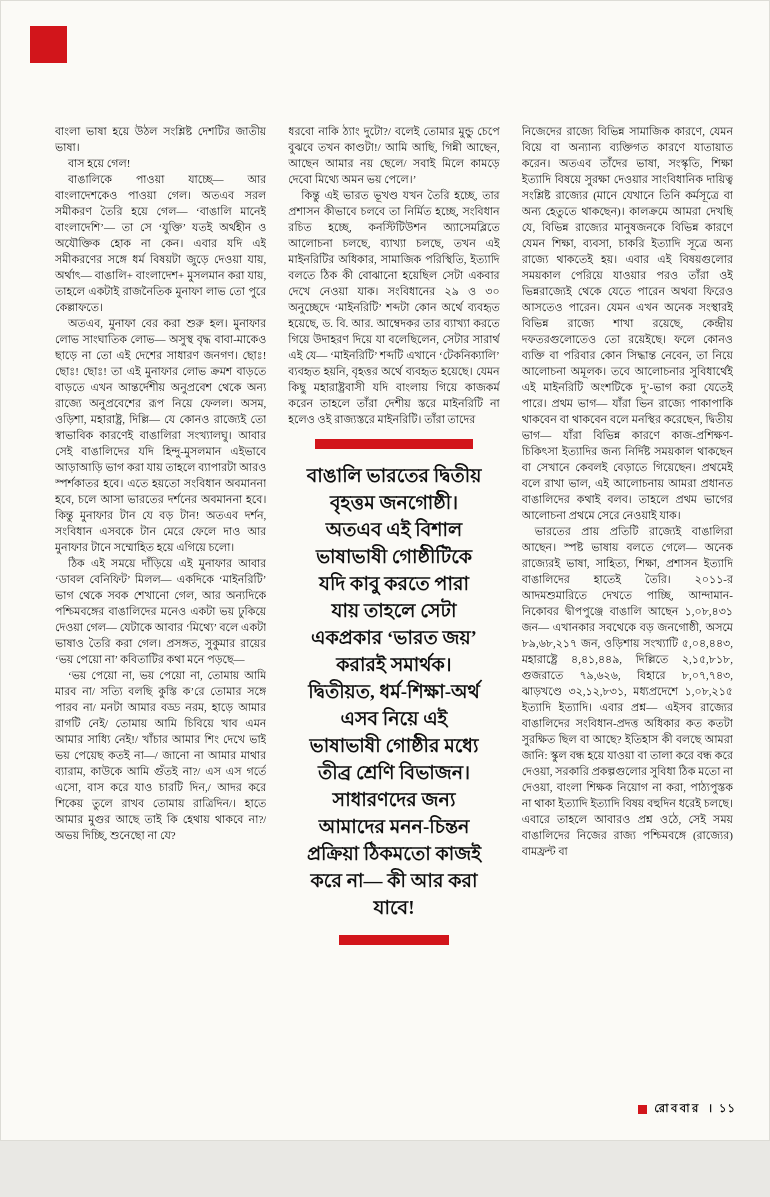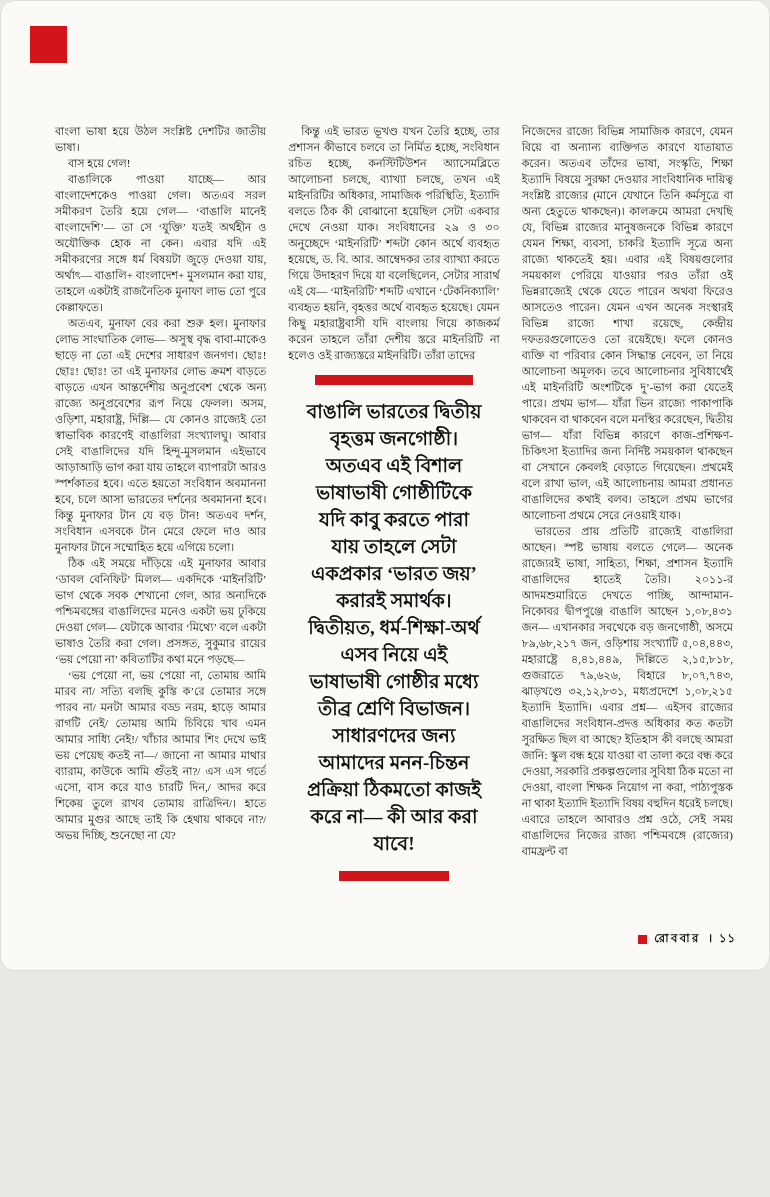--- a/index.html
+++ b/index.html
@@ -11,26 +11,25 @@
   html, body { margin: 0; padding: 0; }
   body {
     width: 770px;
     height: 1197px;
     background: #e9e8e4;
     font-family: "Liberation Serif", "DejaVu Serif", serif;
   }
   .page {
     position: relative;
     width: 770px;
-    height: 971px;
+    height: 1141px;
     background: var(--page-bg);
     color: var(--ink);
     overflow: hidden;
     box-shadow: inset 0 0 0 1px #dddcd6;
-    border-radius: 15px;
   }
   .corner-mark {
     position: absolute;
     left: 30px;
     top: 26px;
     width: 37px;
     height: 37px;
     background: var(--accent);
   }
   .columns {
@@ -118,20 +117,21 @@
     <div class="col">
       <p class="noindent">বাংলা ভাষা হয়ে উঠল সংশ্লিষ্ট দেশটির জাতীয় ভাষা।</p>
       <p>বাস হয়ে গেল!</p>
       <p>বাঙালিকে পাওয়া যাচ্ছে— আর বাংলাদেশকেও পাওয়া গেল। অতএব সরল সমীকরণ তৈরি হয়ে গেল— ‘বাঙালি মানেই বাংলাদেশি’— তা সে ‘যুক্তি’ যতই অর্থহীন ও অযৌক্তিক হোক না কেন। এবার যদি এই সমীকরণের সঙ্গে ধর্ম বিষয়টা জুড়ে দেওয়া যায়, অর্থাৎ— বাঙালি+ বাংলাদেশ+ মুসলমান করা যায়, তাহলে একটাই রাজনৈতিক মুনাফা লাভ তো পুরে কেল্লাফতে।</p>
       <p>অতএব, মুনাফা বের করা শুরু হল। মুনাফার লোভ সাংঘাতিক লোভ— অসুস্থ বৃদ্ধ বাবা-মাকেও ছাড়ে না তো এই দেশের সাধারণ জনগণ। ছোঃ! ছোঃ! ছোঃ! তা এই মুনাফার লোভ ক্রমশ বাড়তে বাড়তে এখন আন্তর্দেশীয় অনুপ্রবেশ থেকে অন্য রাজ্যে অনুপ্রবেশের রূপ নিয়ে ফেলল। অসম, ওড়িশা, মহারাষ্ট্র, দিল্লি— যে কোনও রাজ্যেই তো স্বাভাবিক কারণেই বাঙালিরা সংখ্যালঘু। আবার সেই বাঙালিদের যদি হিন্দু-মুসলমান এইভাবে আড়াআড়ি ভাগ করা যায় তাহলে ব্যাপারটা আরও স্পর্শকাতর হবে। এতে হয়তো সংবিধান অবমাননা হবে, চলে আসা ভারতের দর্শনের অবমাননা হবে। কিন্তু মুনাফার টান যে বড় টান! অতএব দর্শন, সংবিধান এসবকে টান মেরে ফেলে দাও আর মুনাফার টানে সম্মোহিত হয়ে এগিয়ে চলো।</p>
       <p>ঠিক এই সময়ে দাঁড়িয়ে এই মুনাফার আবার ‘ডাবল বেনিফিট’ মিলল— একদিকে ‘মাইনরিটি’ ভাগ থেকে সবক শেখানো গেল, আর অন্যদিকে পশ্চিমবঙ্গের বাঙালিদের মনেও একটা ভয় ঢুকিয়ে দেওয়া গেল— যেটাকে আবার ‘মিথ্যে’ বলে একটা ভাষাও তৈরি করা গেল। প্রসঙ্গত, সুকুমার রায়ের ‘ভয় পেয়ো না’ কবিতাটির কথা মনে পড়ছে—</p>
       <p>‘ভয় পেয়ো না, ভয় পেয়ো না, তোমায় আমি মারব না/ সত্যি বলছি কুস্তি ক’রে তোমার সঙ্গে পারব না/ মনটা আমার বড্ড নরম, হাড়ে আমার রাগটি নেই/ তোমায় আমি চিবিয়ে খাব এমন আমার সাধ্যি নেই!/ খাঁচার আমার শিং দেখে ভাই ভয় পেয়েছ কতই না—/ জানো না আমার মাথার ব্যারাম, কাউকে আমি গুঁতই না?/ এস এস গর্তে এসো, বাস করে যাও চারটি দিন,/ আদর করে শিকেয় তুলে রাখব তোমায় রাত্রিদিন/। হাতে আমার মুগুর আছে তাই কি হেথায় থাকবে না?/ অভয় দিচ্ছি, শুনেছো না যে?</p>
     </div>
 
     <div class="col">
+      <p class="noindent">ধরবো নাকি ঠ্যাং দুটো?/ বলেই তোমার মুন্ডু চেপে বুঝবে তখন কাণ্ডটা!/ আমি আছি, গিন্নী আছেন, আছেন আমার নয় ছেলে/ সবাই মিলে কামড়ে দেবো মিথ্যে অমন ভয় পেলে।’</p>
       <p>কিন্তু এই ভারত ভূখণ্ড যখন তৈরি হচ্ছে, তার প্রশাসন কীভাবে চলবে তা নির্মিত হচ্ছে, সংবিধান রচিত হচ্ছে, কনস্টিটিউশন অ্যাসেমব্লিতে আলোচনা চলছে, ব্যাখ্যা চলছে, তখন এই মাইনরিটির অধিকার, সামাজিক পরিস্থিতি, ইত্যাদি বলতে ঠিক কী বোঝানো হয়েছিল সেটা একবার দেখে নেওয়া যাক। সংবিধানের ২৯ ও ৩০ অনুচ্ছেদে ‘মাইনরিটি’ শব্দটা কোন অর্থে ব্যবহৃত হয়েছে, ড. বি. আর. আম্বেদকর তার ব্যাখ্যা করতে গিয়ে উদাহরণ দিয়ে যা বলেছিলেন, সেটার সারার্থ এই যে— ‘মাইনরিটি’ শব্দটি এখানে ‘টেকনিক্যালি’ ব্যবহৃত হয়নি, বৃহত্তর অর্থে ব্যবহৃত হয়েছে। যেমন কিছু মহারাষ্ট্রবাসী যদি বাংলায় গিয়ে কাজকর্ম করেন তাহলে তাঁরা দেশীয় স্তরে মাইনরিটি না হলেও ওই রাজ্যস্তরে মাইনরিটি। তাঁরা তাদের</p>
       <div class="pullquote">
         <div class="pq-rule-top"></div>
         <div class="pq-text">বাঙালি ভারতের দ্বিতীয় বৃহত্তম জনগোষ্ঠী। অতএব এই বিশাল ভাষাভাষী গোষ্ঠীটিকে যদি কাবু করতে পারা যায় তাহলে সেটা একপ্রকার ‘ভারত জয়’ করারই সমার্থক। দ্বিতীয়ত, ধর্ম-শিক্ষা-অর্থ এসব নিয়ে এই ভাষাভাষী গোষ্ঠীর মধ্যে তীব্র শ্রেণি বিভাজন। সাধারণদের জন্য আমাদের মনন-চিন্তন প্রক্রিয়া ঠিকমতো কাজই করে না— কী আর করা যাবে!</div>
         <div class="pq-rule-bottom"></div>
       </div>
     </div>
 
     <div class="col">
       <p class="noindent">নিজেদের রাজ্যে বিভিন্ন সামাজিক কারণে, যেমন বিয়ে বা অন্যান্য ব্যক্তিগত কারণে যাতায়াত করেন। অতএব তাঁদের ভাষা, সংস্কৃতি, শিক্ষা ইত্যাদি বিষয়ে সুরক্ষা দেওয়ার সাংবিধানিক দায়িত্ব সংশ্লিষ্ট রাজ্যের (মানে যেখানে তিনি কর্মসূত্রে বা অন্য হেতুতে থাকছেন)। কালক্রমে আমরা দেখছি যে, বিভিন্ন রাজ্যের মানুষজনকে বিভিন্ন কারণে যেমন শিক্ষা, ব্যবসা, চাকরি ইত্যাদি সূত্রে অন্য রাজ্যে থাকতেই হয়। এবার এই বিষয়গুলোর সময়কাল পেরিয়ে যাওয়ার পরও তাঁরা ওই ভিন্নরাজ্যেই থেকে যেতে পারেন অথবা ফিরেও আসতেও পারেন। যেমন এখন অনেক সংস্থারই বিভিন্ন রাজ্যে শাখা রয়েছে, কেন্দ্রীয় দফতরগুলোতেও তো রয়েইছে। ফলে কোনও ব্যক্তি বা পরিবার কোন সিদ্ধান্ত নেবেন, তা নিয়ে আলোচনা অমূলক। তবে আলোচনার সুবিধার্থেই এই মাইনরিটি অংশটিকে দু’-ভাগ করা যেতেই পারে। প্রথম ভাগ— যাঁরা ভিন রাজ্যে পাকাপাকি থাকবেন বা থাকবেন বলে মনস্থির করেছেন, দ্বিতীয় ভাগ— যাঁরা বিভিন্ন কারণে কাজ-প্রশিক্ষণ-চিকিৎসা ইত্যাদির জন্য নির্দিষ্ট সময়কাল থাকছেন বা সেখানে কেবলই বেড়াতে গিয়েছেন। প্রথমেই বলে রাখা ভাল, এই আলোচনায় আমরা প্রধানত বাঙালিদের কথাই বলব। তাহলে প্রথম ভাগের আলোচনা প্রথমে সেরে নেওয়াই যাক।</p>

